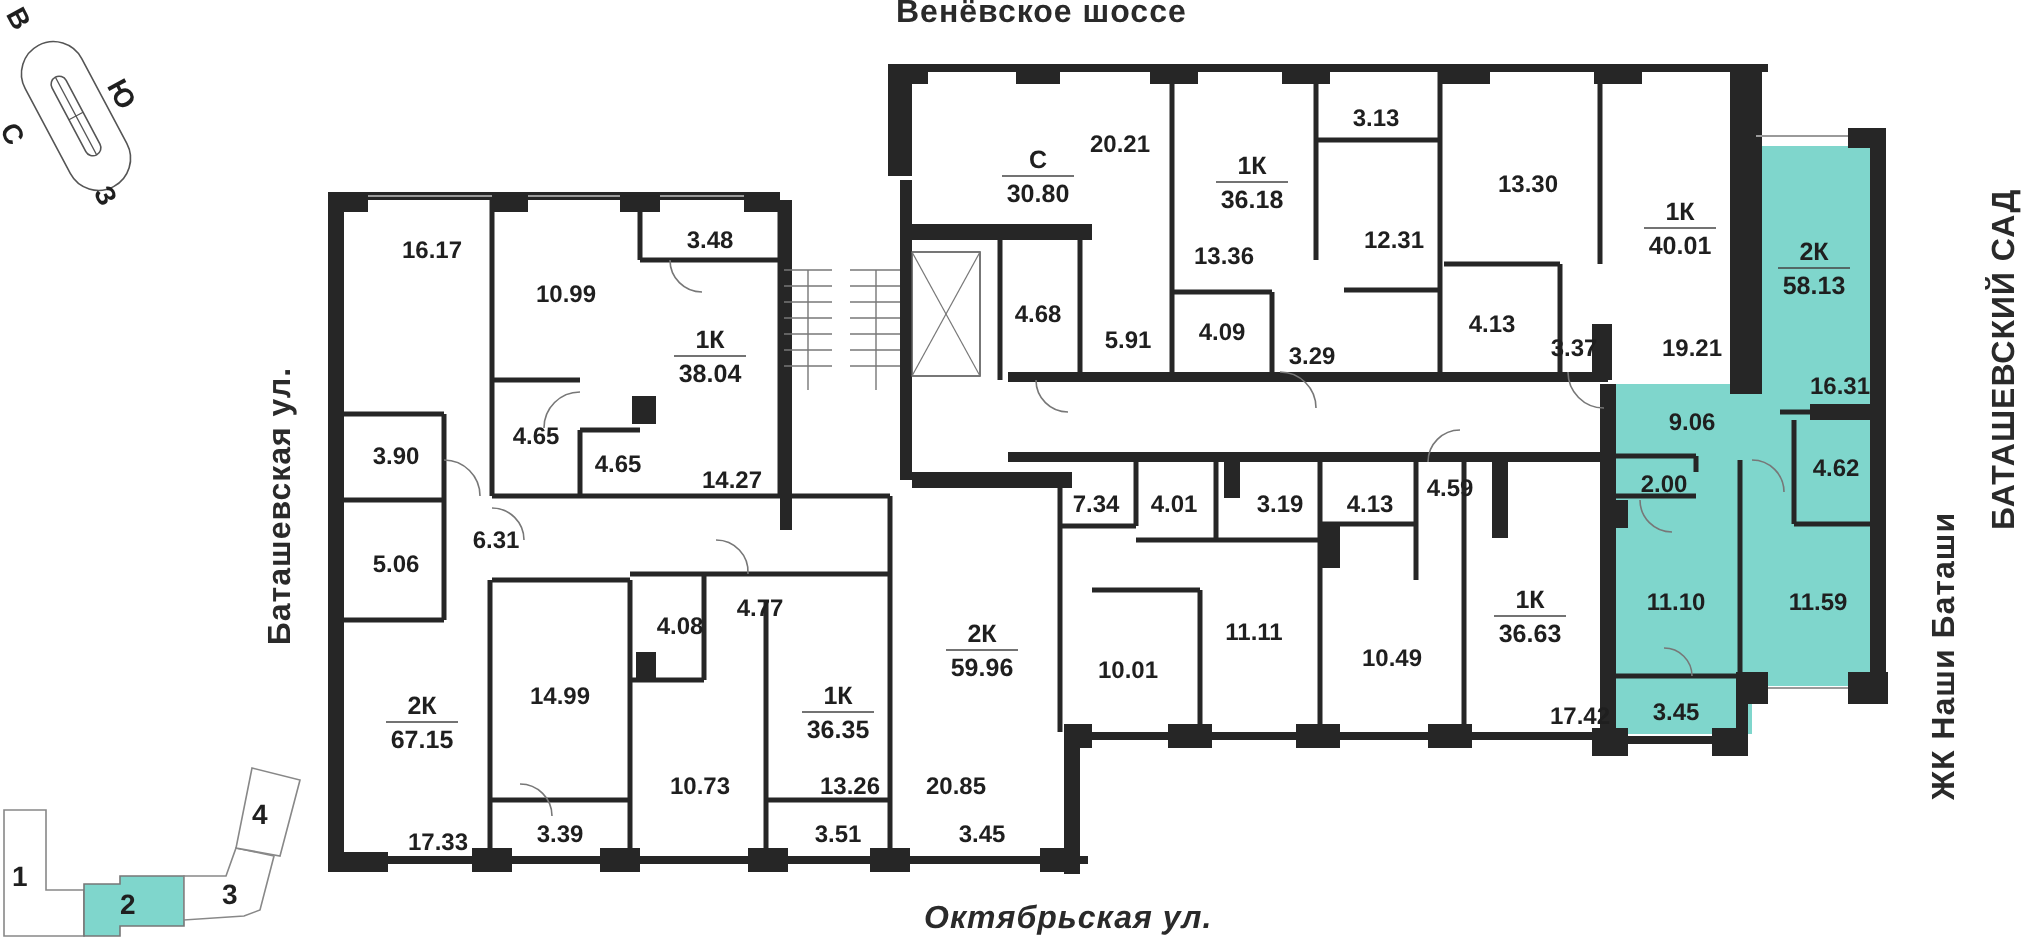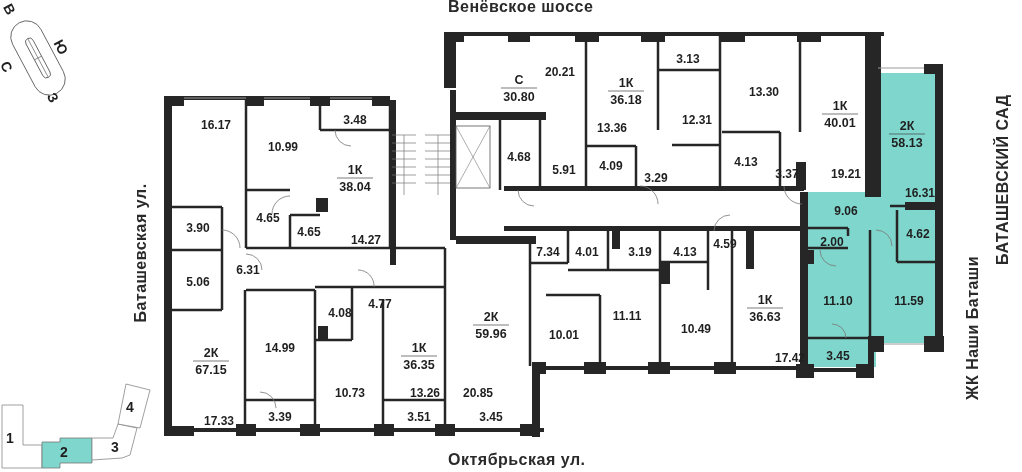--- a/index.html
+++ b/index.html
@@ -12,21 +12,21 @@
   .lbl-big { font-size: 12.5px; }
   .wall { fill: #262626; }
   .thin { stroke: #262626; stroke-width: 2.5; fill: none; }
   .door { stroke: #777; stroke-width: 0.8; fill: none; }
   .win { stroke: #9a9a9a; stroke-width: 1; fill: #fff; }
 </style>
 </head>
 <body>
 
 <div class="street" style="left:448px; top:-2px;">Венёвское шоссе</div>
-<div class="street" style="left:448px; top:451px;">Октябрьская ул.</div>
+<div class="street" style="left:462px; top:451px;font-style:italic;">Октябрьская ул.</div>
 <div class="street vert" style="left:132px; top:253px; transform: rotate(-90deg) translateX(-50%);">Баташевская ул.</div>
 <div class="street vert" style="left:964px; top:400px; transform: rotate(-90deg);">ЖК Наши Баташи</div>
 <div class="street vert" style="left:994px; top:265px; transform: rotate(-90deg);">БАТАШЕВСКИЙ САД</div>
 
 <svg width="1022" height="472" viewBox="0 0 1022 472" xmlns="http://www.w3.org/2000/svg">
 
   <g>
     <g transform="translate(38,58) rotate(-28)">
       <rect x="-16" y="-40" width="32" height="80" rx="16" fill="none" stroke="#555" stroke-width="0.8"></rect>
       <rect x="-4" y="-22" width="8" height="44" rx="4" fill="none" stroke="#555" stroke-width="0.8"></rect>

